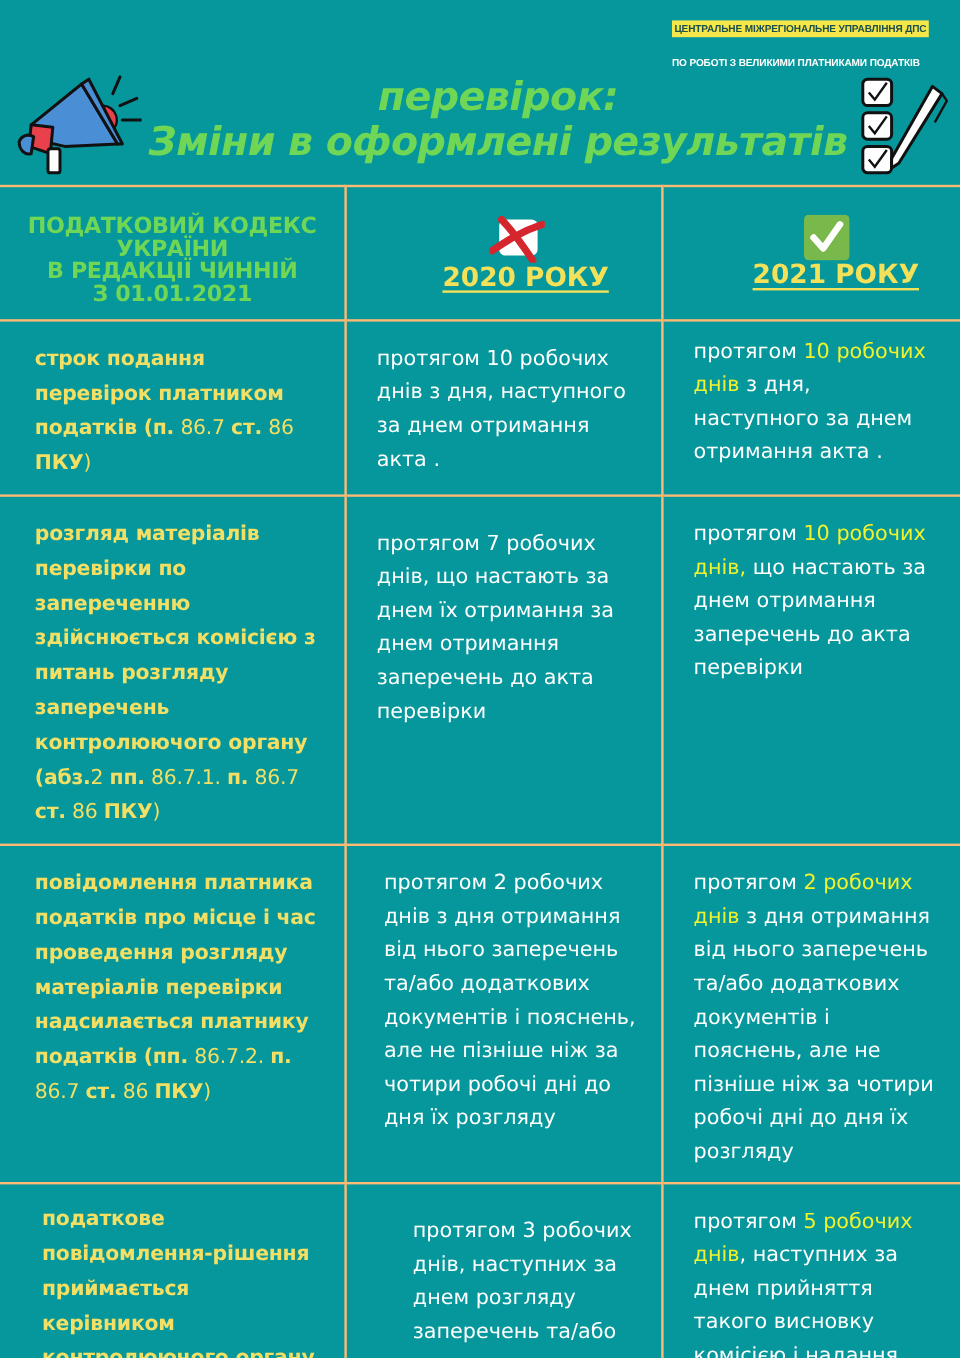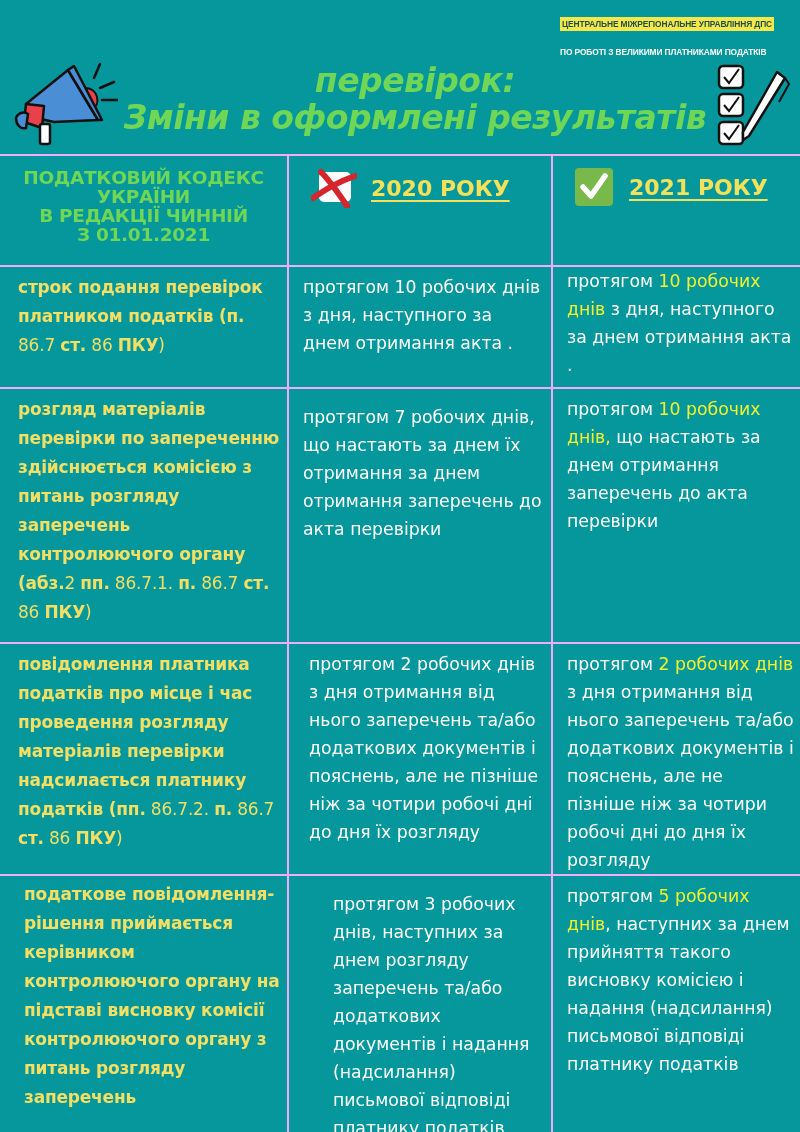--- a/index.html
+++ b/index.html
@@ -25,30 +25,30 @@
       position: absolute; left: 110px; top: 62px; width: 610px;
       text-align: center; color: #6fd656;
       font-family: "DejaVu Sans", sans-serif; font-weight: bold; font-style: italic;
       font-size: 33px; line-height: 37px; letter-spacing: -0.5px;
     }
     table.grid {
       position: absolute; left: -2px; top: 154px;
       border-collapse: collapse; table-layout: fixed; width: 804px;
     }
     table.grid td {
-      border: 2px solid #f0abfc; vertical-align: top; padding: 0; box-sizing: border-box;
+      border: 2px solid #fdba74; vertical-align: top; padding: 11px; box-sizing: border-box;
     }
     .col0 { width: 289px; }
     .col1 { width: 264px; }
     .col2 { width: 251px; }
     .hdr-left {
       color: #6fd656; font-weight: bold; text-align: center;
       font-size: 18.5px; line-height: 19px; padding-top: 12px; letter-spacing: -0.3px;
     }
-    .hdr-year { display: flex; align-items: center; padding-left: 22px; padding-top: 12px; }
+    .hdr-year { display: flex; align-items: center; padding-left: 22px; padding-top: 12px; flex-direction: column; }
     .hdr-year .yr {
       color: #f4e15a; font-weight: bold; font-size: 22px; text-decoration: underline;
       text-decoration-thickness: 2px; text-underline-offset: 4px; margin-left: 14px;
     }
     .hdr-year.y21 { padding-left: 22px; }
     .rowlabel {
       color: #f3df64; font-weight: bold; font-size: 17px; line-height: 29px;
       padding: 6px 4px 0 18px; letter-spacing: -0.2px;
     }
     .rowlabel .nb { font-weight: normal; }

